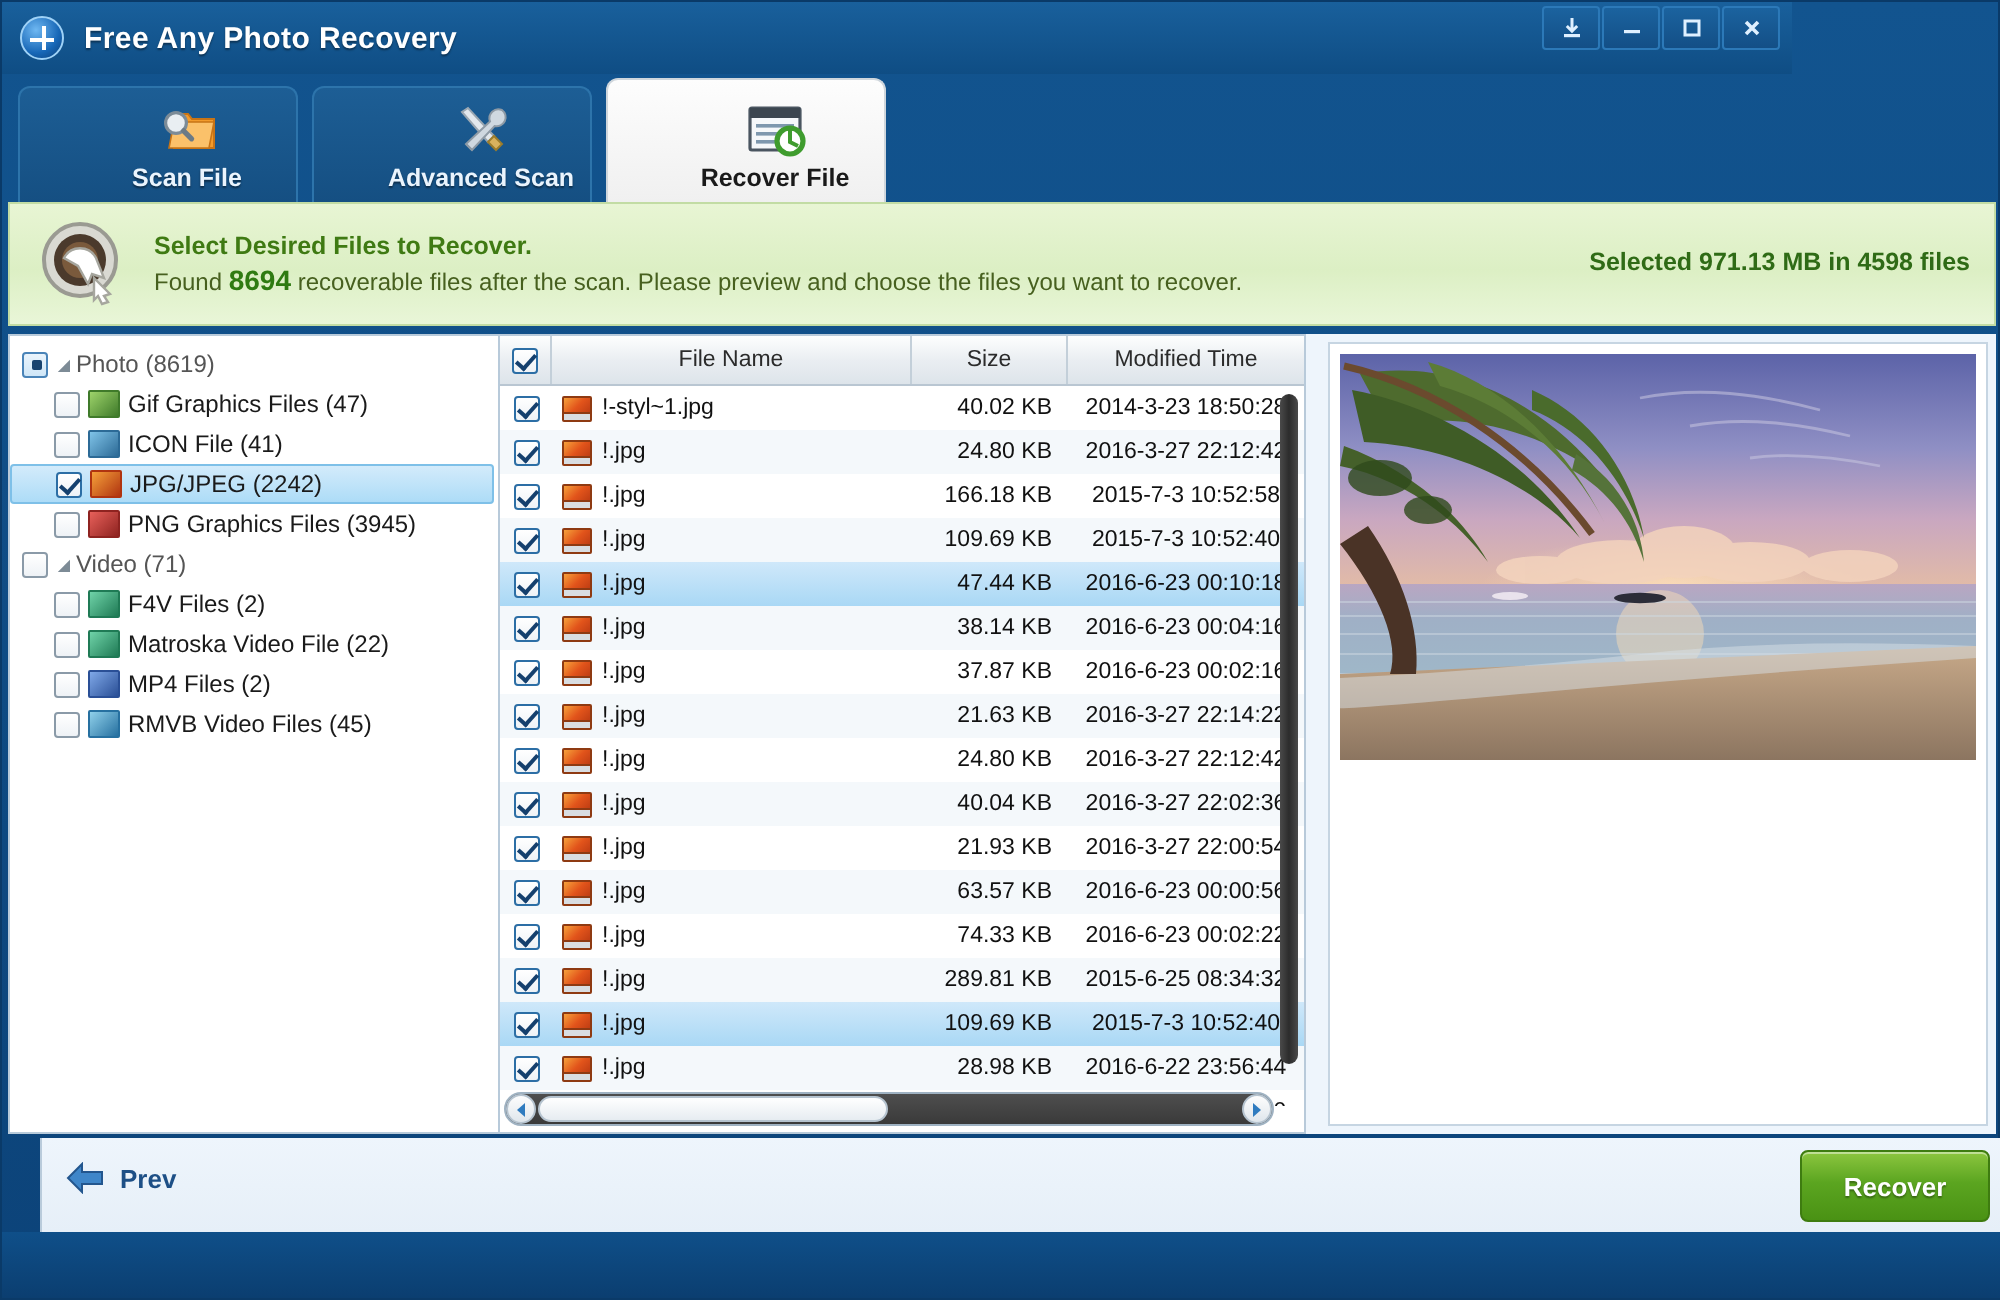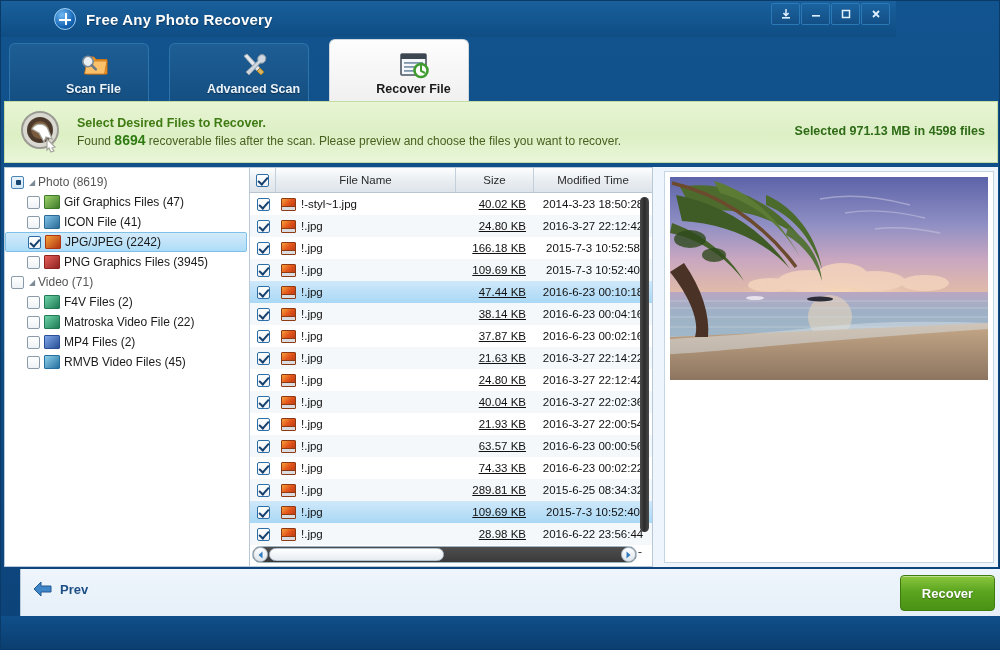--- a/index.html
+++ b/index.html
@@ -13,21 +13,21 @@
     position: relative;
     width: 1000px; height: 650px;
     background: linear-gradient(180deg,#12548f 0%,#0c4379 100%);
     border: 1px solid #0a3a68;
   }
 
   
   .titlebar {
     position: absolute; top: 0; left: 0; width: 895px; height: 36px;
     background: linear-gradient(180deg,#19609c 0%,#0f4d84 100%);
-    display: flex; align-items: center; padding-left: 44px;
+    display: flex; align-items: center;
   }
   .logo {
     width: 22px; height: 22px; margin-left: 9px; border-radius: 50%;
     background: radial-gradient(circle at 35% 30%, #6fb8f2 0%, #1767b7 60%, #0b3f77 100%);
     border: 1px solid #9fd2f7;
     position: relative; flex: none;
   }
   .logo::before, .logo::after {
     content:""; position: absolute; background: #fff;
   }
@@ -42,21 +42,21 @@
     width: 29px; height: 22px; display: flex; align-items: center; justify-content: center;
     color: #dbeaf8; font-size: 13px; position: relative;
     background: linear-gradient(180deg,#1b639f,#134f86);
     border: 1px solid #2c79b8; border-radius: 2px;
   }
   .wc svg { display:block; }
 
   
   .tabs { position: absolute; top: 38px; left: 8px; display: flex; align-items: flex-end; }
   .tab {
-    width: 140px; height: 58px; margin-right: 20px;
+    width: 140px; height: 58px; margin-right: 7px;
     border-radius: 6px 6px 0 0;
     background: linear-gradient(180deg,#1d5e95 0%,#154f82 100%);
     border: 1px solid #2d74ab; border-bottom: none;
     display: flex; flex-direction: column; align-items: center; justify-content: flex-end;
     padding-bottom: 5px; position: relative; padding-left: 29px;
   }
   .tab .tlabel { color: #eaf4fd; font-size: 12.5px; font-weight: bold; text-shadow: 0 1px 1px rgba(0,0,0,.45); }
   .tab.active {
     background: linear-gradient(180deg,#fdfdfd 0%,#f0f0f0 100%);
     border-color: #cfd6dc; height: 62px; justify-content: flex-end;
@@ -138,21 +138,21 @@
   .hcell.cbcol { width: 26px; }
   .hcell.namecol { width: 180px; }
   .hcell.sizecol { width: 78px; }
   .hcell.timecol { width: 118px; border-right: none; }
   .lrows { position: relative; height: 360px; overflow: hidden; }
   .lrow { display: flex; height: 22px; align-items: center; font-size: 11.5px; color: #111; }
   .lrow.alt { background: #f4f8fb; }
   .lrow.sel { background: linear-gradient(180deg,#cfe8fa 0%,#a9d8f5 100%); }
   .lrow .c-cb { width: 26px; display: flex; align-items: center; justify-content: center; }
   .lrow .c-name { width: 180px; display: flex; align-items: center; gap: 5px; padding-left: 5px; }
-  .lrow .c-size { width: 78px; text-align: right; padding-right: 8px; text-decoration: underline; }
+  .lrow .c-size { width: 78px; text-align: right; padding-right: 8px; }
   .lrow .c-time { width: 118px; text-align: center; white-space: nowrap; overflow: hidden; }
   .jpgicon {
     width: 15px; height: 13px; flex: none; border-radius: 1px;
     background: linear-gradient(135deg,#f6a13a 0%,#e2541b 45%,#b03410 100%);
     border: 1px solid #8e3a12; position: relative;
   }
   .jpgicon::after {
     content:""; position:absolute; left:0; bottom:0; width:100%; height:3px;
     background:#d9dde1; border-top:1px solid #8e3a12;
   }

